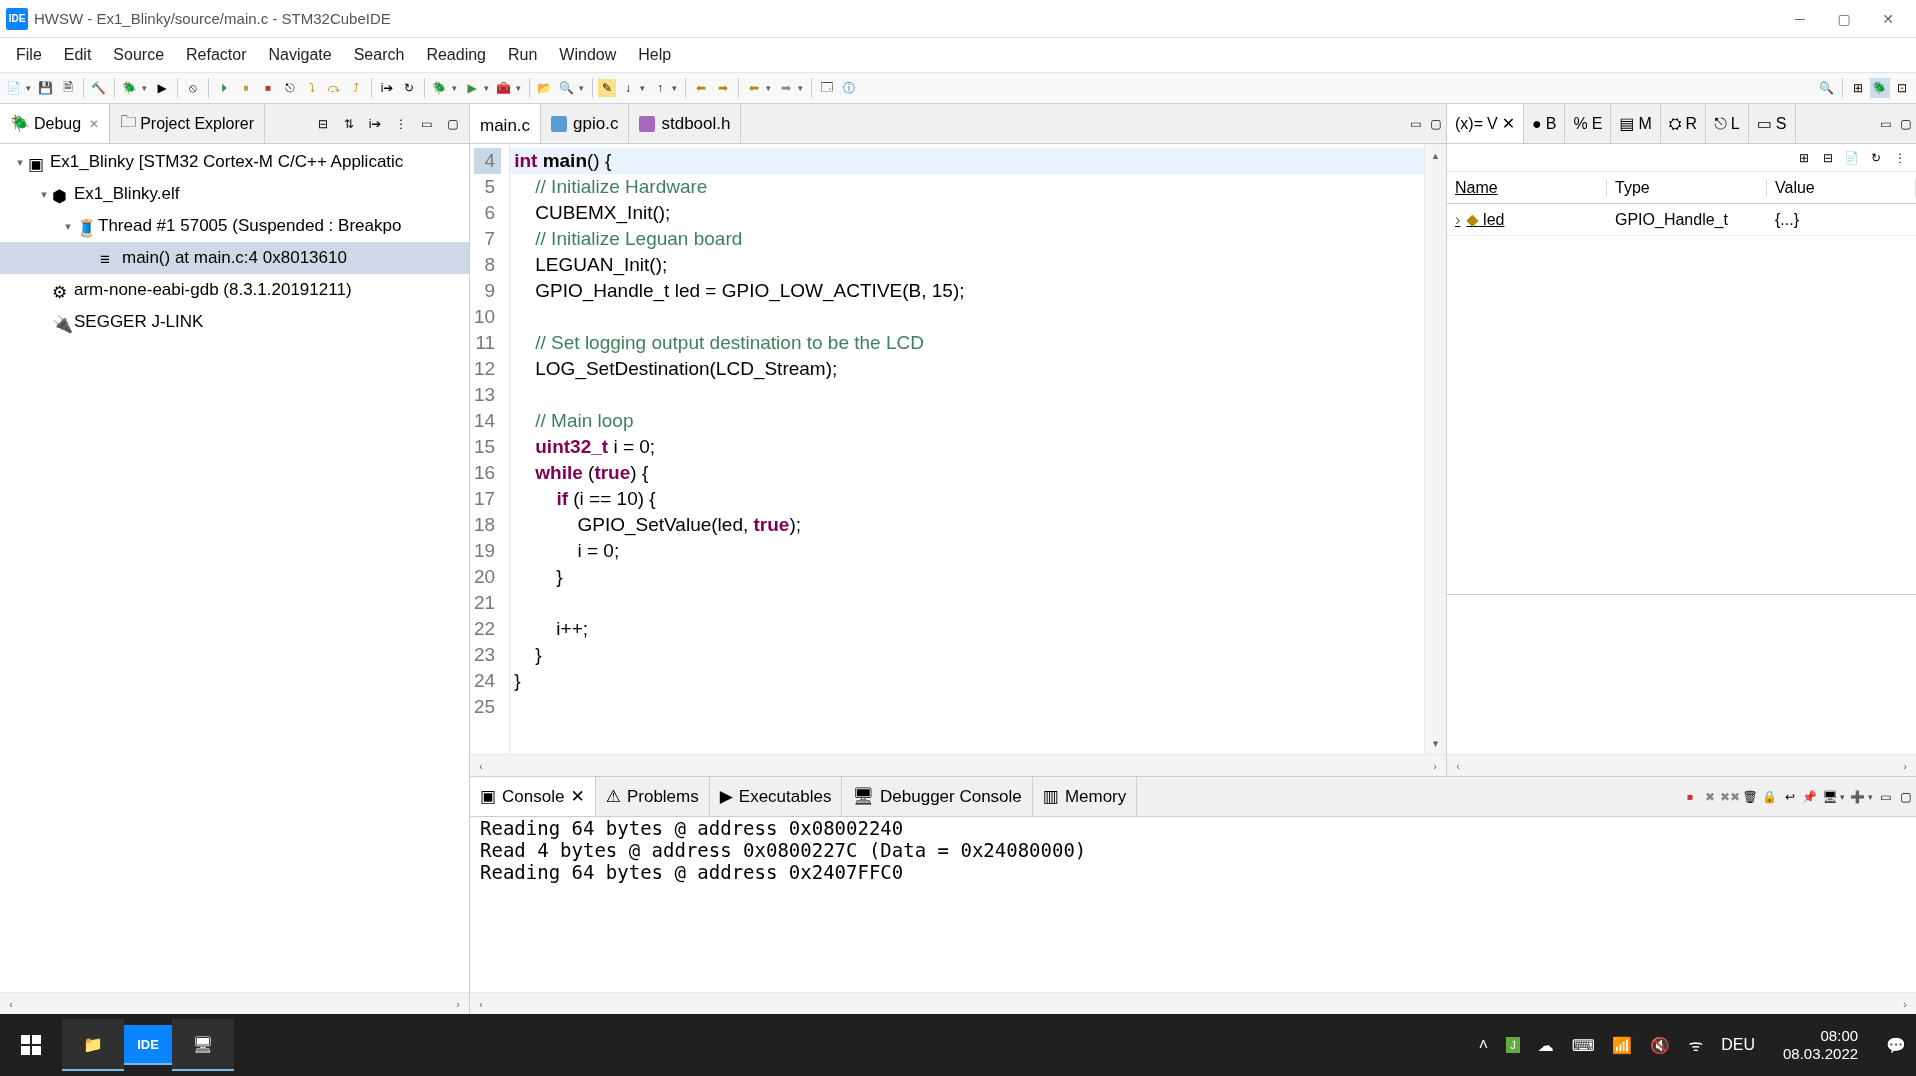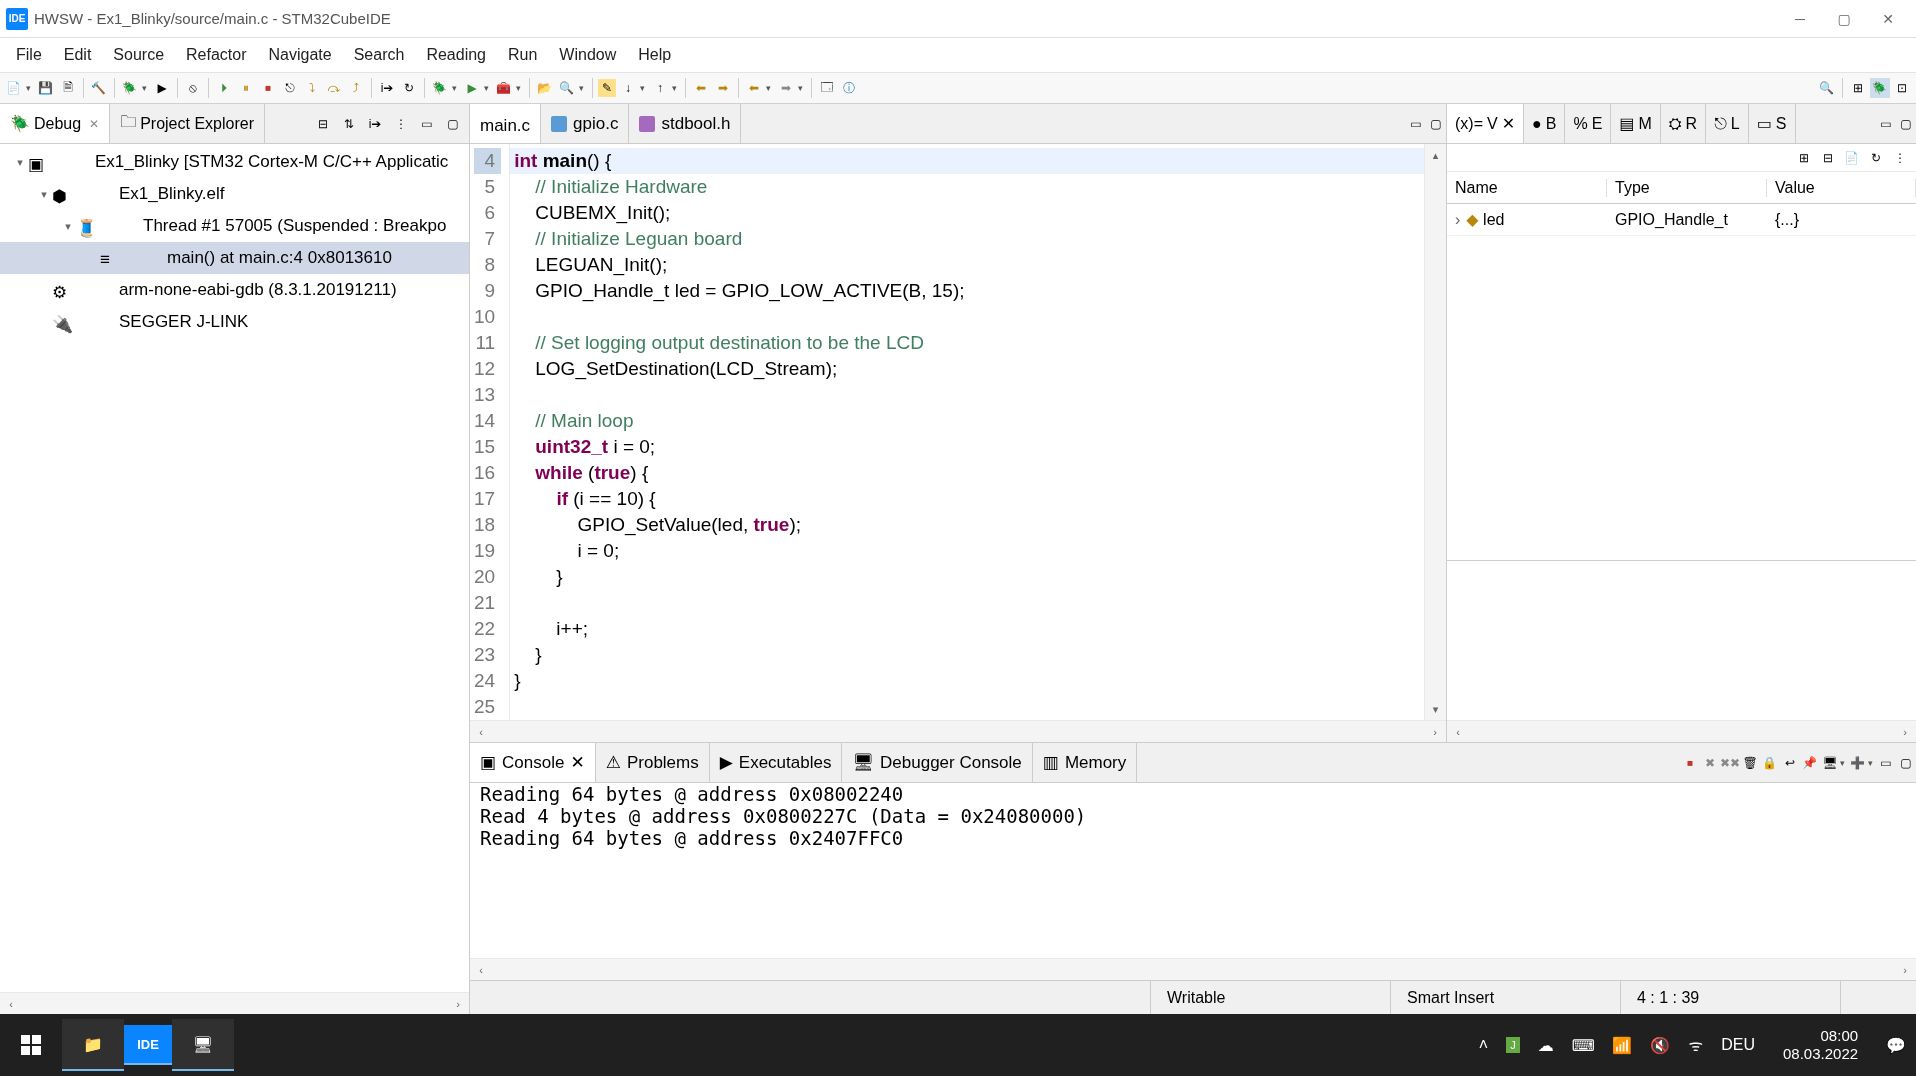--- a/index.html
+++ b/index.html
@@ -17,21 +17,21 @@
 .workspace { flex: 1; display: flex; background: #fff; min-height: 0; }
 .leftpane { width: 470px; display: flex; flex-direction: column; border-right: 1px solid #ccc; }
 .viewtabs { height: 40px; display: flex; align-items: center; border-bottom: 1px solid #ccc; background: #f0f0f0; }
 .viewtab { display: flex; align-items: center; gap: 4px; padding: 6px 10px; height: 100%; font-size: 16px; border-right: 1px solid #ccc; background: #fff; }
 .viewtab.inactive { background: #f0f0f0; }
 .viewtab .close { font-size: 12px; color: #888; margin-left: 4px; }
 .viewtoolbar { margin-left: auto; display: flex; gap: 6px; padding-right: 6px; }
 .tree { flex: 1; overflow: auto; font-size: 17px; padding-top: 2px; }
 .trow { display: flex; align-items: center; height: 32px; white-space: nowrap; }
 .trow .twisty { width: 16px; text-align: center; color: #666; font-size: 11px; }
-.trow .label { padding-left: 2px; margin-left: 45px; }
+.trow .label { padding-left: 2px; }
 .trow.selected { background: #d0d8e8; }
 .trow .nodeicon { width: 16px; height: 16px; margin-right: 4px; display: inline-block; }
 .centerpane { flex: 1; display: flex; flex-direction: column; min-width: 0; }
 .edtabs { height: 40px; display: flex; align-items: center; border-bottom: 1px solid #ccc; background: #f0f0f0; }
 .edtab { display: flex; align-items: center; gap: 6px; padding: 6px 10px; height: 100%; font-size: 17px; border-right: 1px solid #ccc; background: #f0f0f0; }
 .edtab.active { background: #fff; flex-direction: column; }
 .edtab .close { font-size: 12px; color: #888; }
 .editor { flex: 1; display: flex; background: #fff; font-family: Consolas, monospace; font-size: 19px; overflow: auto; position: relative; }
 .gutter { background: #fff; color: #787878; text-align: right; padding: 4px 8px 4px 4px; border-right: 1px solid #e8e8e8; user-select: none; }
 .gutter .ln { height: 26px; line-height: 26px; padding-right: 6px; }
@@ -44,21 +44,21 @@
 .cm { color: #3f7f5f; }
 .rightpane { width: 470px; border-left: 1px solid #ccc; display: flex; flex-direction: column; }
 .vartabs { height: 40px; display: flex; align-items: center; border-bottom: 1px solid #ccc; background: #f0f0f0; font-size: 16px; }
 .vartab { display: flex; align-items: center; gap: 4px; padding: 6px 8px; height: 100%; border-right: 1px solid #ccc; background: #f0f0f0; }
 .vartab.active { background: #fff; }
 .vartable { flex: 1; overflow: auto; }
 .varhdr { display: flex; border-bottom: 1px solid #ccc; height: 32px; align-items: center; font-size: 16px; background: #fff; }
 .varhdr div { padding: 0 8px; border-right: 1px solid #e0e0e0; }
 .varrow { display: flex; height: 32px; align-items: center; font-size: 16px; border-bottom: 1px solid #f0f0f0; }
 .varrow div { padding: 0 8px; white-space: nowrap; overflow: hidden; }
-.col-name { width: 160px; }
+.col-name { width: 160px; text-decoration: underline; }
 .col-type { width: 160px; }
 .col-val { flex: 1; }
 .bottom { height: 238px; border-top: 1px solid #ccc; display: flex; flex-direction: column; background: #fff; }
 .btabs { height: 40px; display: flex; align-items: center; border-bottom: 1px solid #ccc; background: #f0f0f0; }
 .btab { display: flex; align-items: center; gap: 6px; padding: 6px 10px; height: 100%; font-size: 17px; border-right: 1px solid #ccc; }
 .btab.active { background: #fff; }
 .console-title { padding: 4px 10px; font-size: 17px; }
 .console-out { flex: 1; font-family: Consolas, monospace; font-size: 19px; padding: 0 10px; white-space: pre; overflow: auto; }
 .statusbar { height: 34px; background: #f0f0f0; border-top: 1px solid #ccc; display: flex; align-items: center; font-size: 16px; }
 .statusbar .cell { border-left: 1px solid #ccc; padding: 0 16px; height: 100%; display: flex; align-items: center; }
@@ -389,27 +389,20 @@
       <div class="console-out">Reading 64 bytes @ address 0x08002240
 Read 4 bytes @ address 0x0800227C (Data = 0x24080000)
 Reading 64 bytes @ address 0x2407FFC0</div>
       <div class="hscroll">
         <span class="hsarrow">‹</span>
         <div style="flex:1"></div>
         <span class="hsarrow">›</span>
       </div>
     </div>
 
-    <div class="statusbar">
-      <div style="width:680px"></div>
-      <div class="cell" style="width:240px">Writable</div>
-      <div class="cell" style="width:230px">Smart Insert</div>
-      <div class="cell" style="width:220px">4 : 1 : 39</div>
-      <div class="cell" style="flex:1"></div>
-    </div>
   </div>
 </div>
 
 <div class="taskbar">
   <div class="tbapp">
       <svg width="24" height="24">
         <rect x="2" y="2" width="9" height="9" fill="#fff"></rect>
         <rect x="13" y="2" width="9" height="9" fill="#fff"></rect>
         <rect x="2" y="13" width="9" height="9" fill="#fff"></rect>
         <rect x="13" y="13" width="9" height="9" fill="#fff"></rect>

